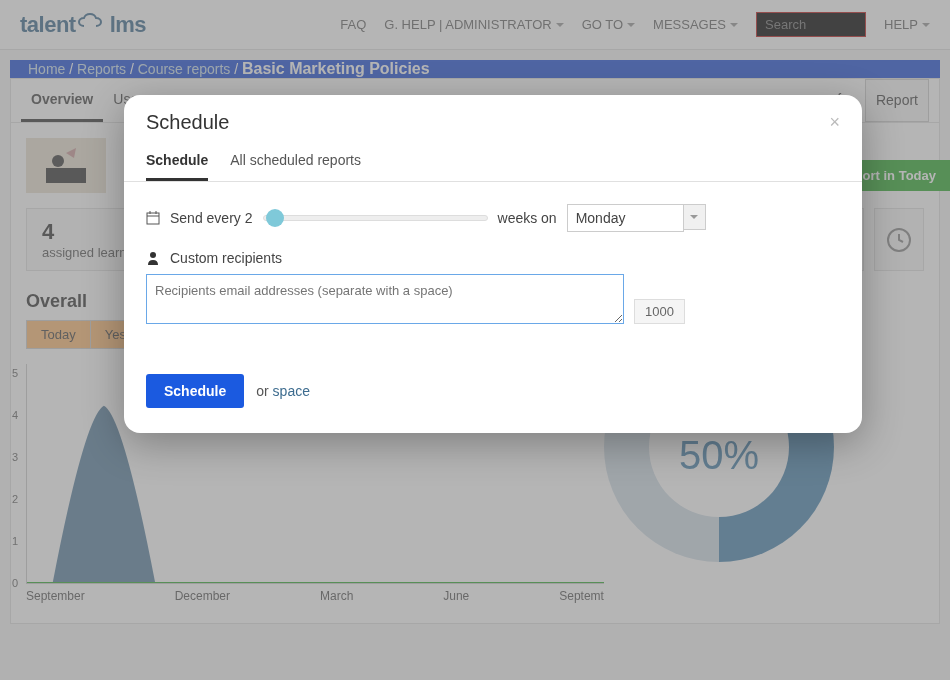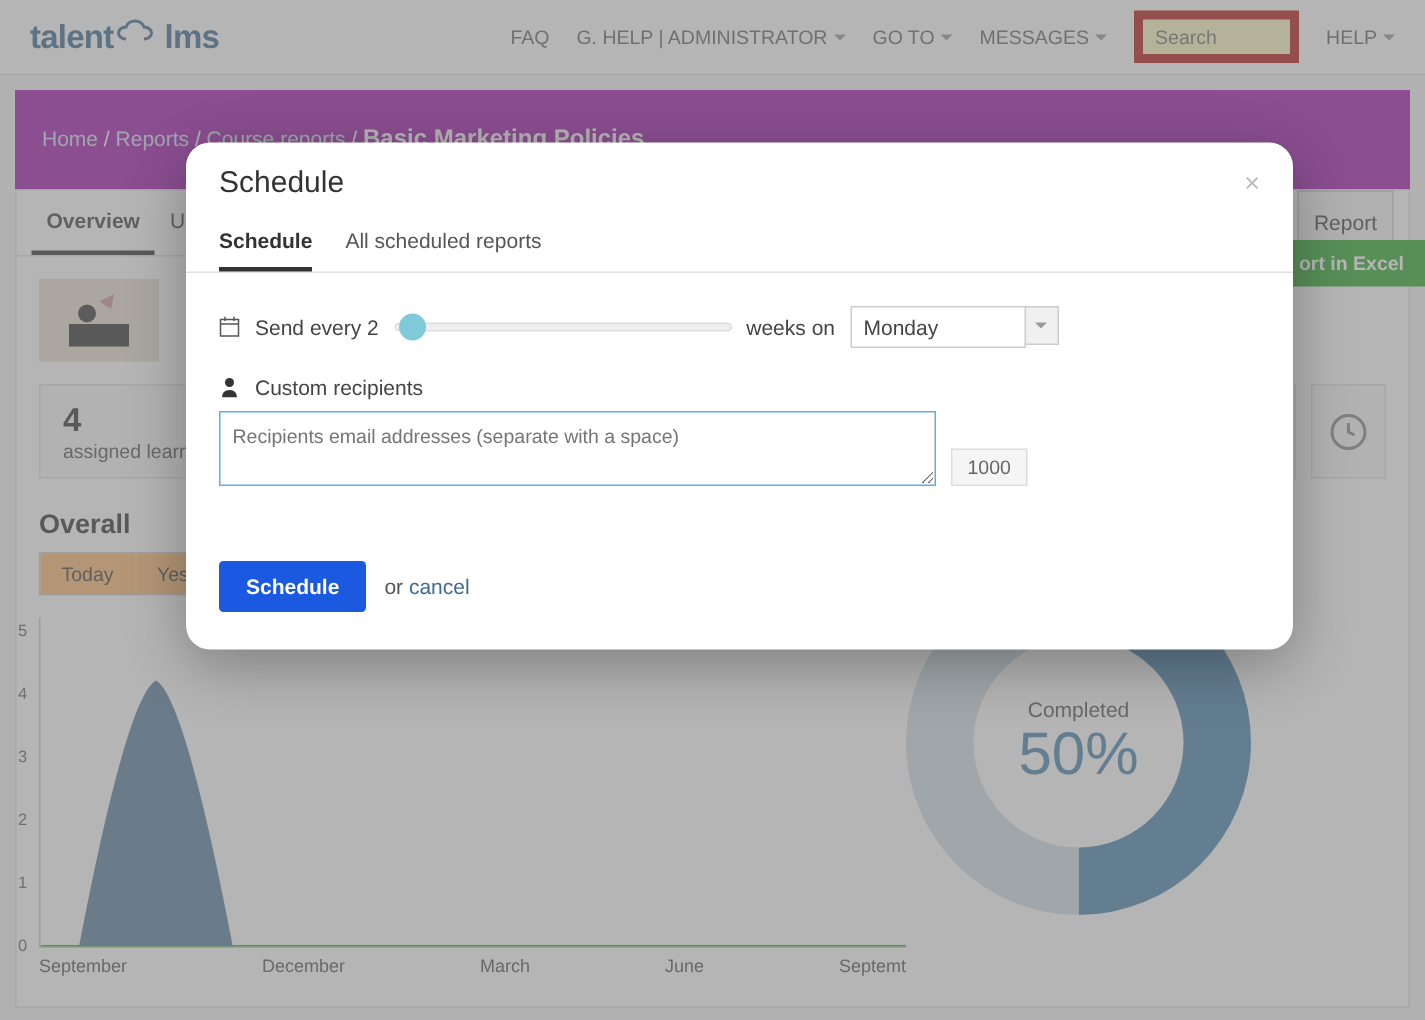--- a/index.html
+++ b/index.html
@@ -2,24 +2,24 @@
 <html><head>
 <meta charset="utf-8">
 <style>
 *{box-sizing:border-box;margin:0;padding:0;font-family:-apple-system,BlinkMacSystemFont,"Segoe UI",Arial,sans-serif}
 body{width:950px;height:680px;overflow:hidden;background:#f5f5f5;position:relative;font-size:14px}
 .topbar{background:#fff;height:50px;display:flex;align-items:center;padding:0 20px;border-bottom:1px solid #e0e0e0}
 .logo{font-size:22px;font-weight:bold;color:#3d6c8f;letter-spacing:-0.5px}
 .logo .cloud{color:#3d6c8f}
 .topnav{margin-left:auto;display:flex;align-items:center;gap:18px;font-size:13px;color:#666}
 .topnav .item{cursor:pointer;display:flex;align-items:center;gap:4px}
-.search-box{border:6px solid #b91c1c;padding:4px 8px;width:110px;font-size:13px;color:#888;background:#fef9c3}
+.search-box{border:1px solid #b91c1c;padding:4px 8px;width:110px;font-size:13px;color:#888;background:#000000}
 .triangle-down{width:0;height:0;border-left:4px solid transparent;border-right:4px solid transparent;border-top:4px solid #999;display:inline-block}
 .page-wrap{padding:10px}
-.breadcrumb-bar{background:#a21caf;color:#fff;padding:24px 18px;font-size:14px}
+.breadcrumb-bar{background:#1d4ed8;color:#fff;padding:0 18px;font-size:14px}
 .breadcrumb-bar a{color:#cde0ee;text-decoration:none}
 .breadcrumb-bar .current{font-weight:bold;color:#fff;font-size:16px}
 .content{background:#fff;border:1px solid #e0e0e0}
 .tabs{display:flex;border-bottom:1px solid #e0e0e0;padding:0 10px}
 .tab{padding:12px 10px;font-size:14px;color:#444;cursor:pointer}
 .tab.active{font-weight:bold;border-bottom:3px solid #333}
 .tab-right{margin-left:auto;padding:12px 10px;font-size:14px;color:#444}
 .excel-btn{position:absolute;right:0;top:160px;background:#2faa2f;color:#fff;padding:8px 14px;font-weight:bold;font-size:13px}
 .course-header{padding:15px;display:flex;gap:15px}
 .course-thumb{width:80px;height:55px;background:#e8e0d0;display:flex;align-items:center;justify-content:center}
@@ -106,21 +106,21 @@
   </div>
 
   <div class="content">
     <div class="tabs">
       <div class="tab active">Overview</div>
       <div class="tab">Users</div>
       <div class="tab-right">nfo</div>
       <div class="tab" style="border:1px solid #ccc;background:#f5f5f5;margin-left:6px">Report</div>
     </div>
 
-    <div class="excel-btn">ort in Excel</div>
+    <div class="excel-btn">ort in Today</div>
 
     <div class="course-header">
       <div class="course-thumb">
         <svg width="60" height="45" viewBox="0 0 60 45">
             <rect x="10" y="25" width="40" height="15" fill="#333"></rect>
             <circle cx="22" cy="18" r="6" fill="#3a3a3a"></circle>
             <path d="M30 10 L40 5 L38 15" fill="#c99"></path>
           </svg>
       </div>
     </div>
@@ -215,15 +215,15 @@
         </svg>
       <span>Custom recipients</span>
     </div>
     <div class="form-row" style="align-items:flex-end">
       <textarea class="recipients" placeholder="Recipients email addresses (separate with a space)" style=""></textarea>
       <div class="char-count">1000</div>
     </div>
   </div>
   <div class="modal-footer">
     <button class="schedule-btn">Schedule</button>
-    <span class="cancel-text"><span>or </span><span class="cancel-link">cancel</span></span>
+    <span class="cancel-text"><span>or </span><span class="cancel-link">space</span></span>
   </div>
 </div>
 
 </body></html>

